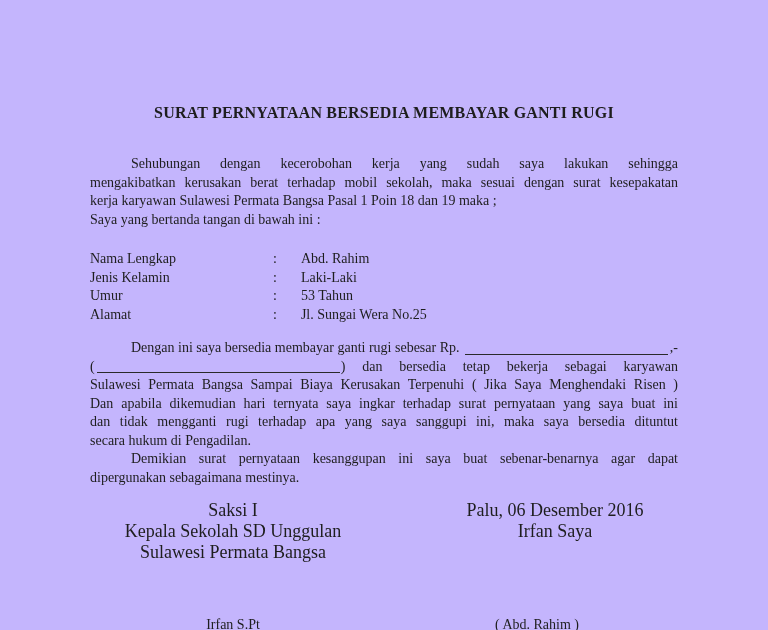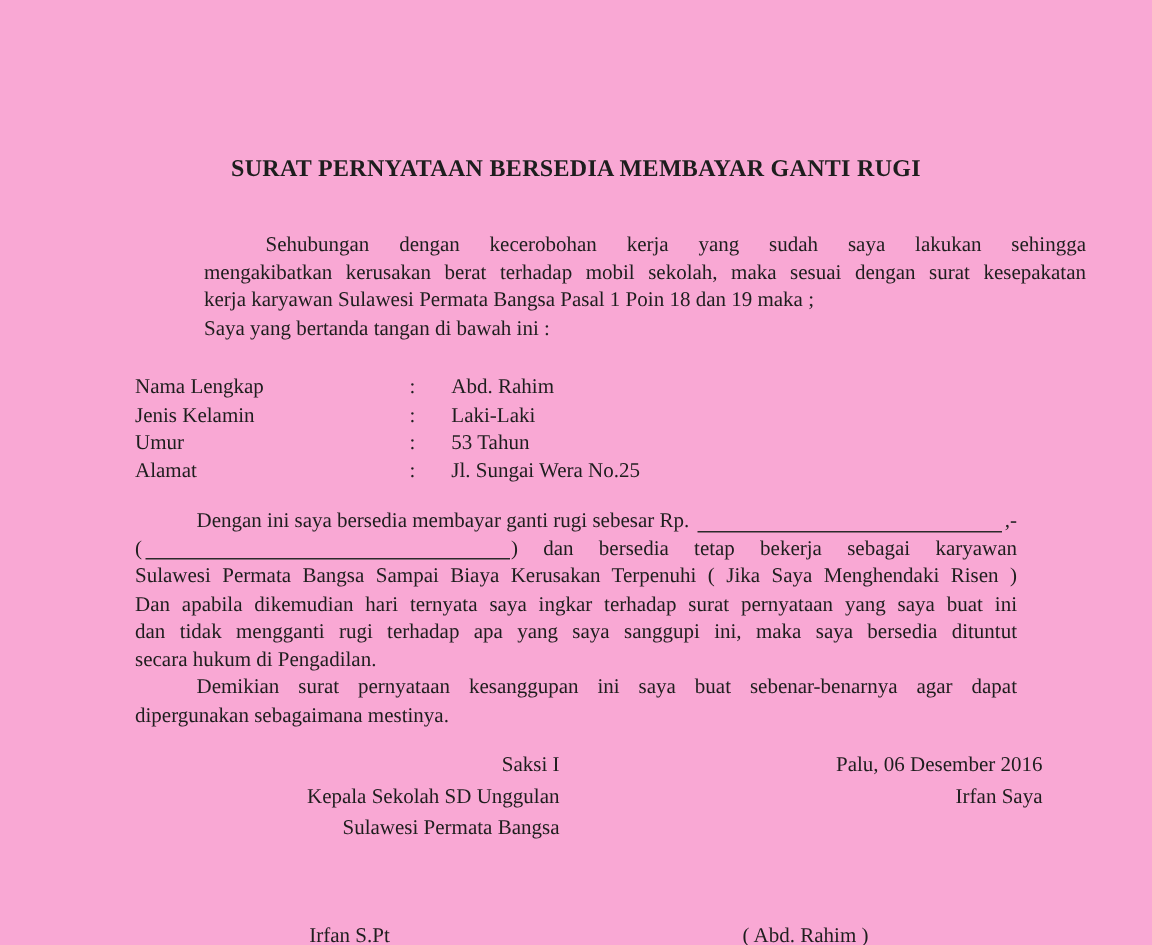--- a/index.html
+++ b/index.html
@@ -5,33 +5,33 @@
   * { margin: 0; padding: 0; box-sizing: border-box; }
   html, body { background: #ffffff; }
   body {
     width: 768px; height: 630px;
     font-family: "Liberation Serif", "DejaVu Serif", serif;
     color: #1e1e1e;
   }
   .page {
     position: relative;
     width: 768px; height: 630px;
-    background: #f9a8d4;
+    background: #c4b5fd;
     overflow: hidden;
   }
   .doc-title {
     position: absolute;
     top: 104px; left: 90px; width: 588px;
     text-align: center;
     font-weight: bold;
     font-size: 16px;
     letter-spacing: 0.2px;
   }
   .block { position: absolute; left: 90px; width: 588px; font-size: 14px; }
-  .para1 { top: 155px; margin-left: 46px; }
+  .para1 { top: 155px; }
   .fields { top: 250px; }
   .para23 { top: 339px; }
   .line { line-height: 18.5px; white-space: normal; }
   .j { text-align: justify; text-align-last: justify; text-justify: inter-word; }
   .indent { text-indent: 41px; }
   .field-row { display: flex; line-height: 18.5px; }
   .field-label { width: 183px; flex: 0 0 183px; }
   .field-sep { flex: 0 0 auto; }
   .field-value { margin-left: 24px; }
   .bline { display: flex; line-height: 18.5px; align-items: stretch; justify-content: center; }
@@ -45,22 +45,22 @@
   .blank-fixed {
     flex: 0 0 243px;
     width: 243px;
     border-bottom: 1px solid #2a2a2a;
     margin: 0 1px 3px 2px;
   }
   .brest { flex: 1 1 auto; text-align: justify; text-align-last: justify; }
   .sig-col {
     position: absolute;
     width: 280px;
-    text-align: right;
-    font-size: 14px;
+    text-align: center;
+    font-size: 18px;
     line-height: 21px;
   }
   .sig-left  { top: 500px; left: 93px; }
   .sig-right { top: 500px; left: 415px; }
   .sig-name {
     position: absolute;
     width: 280px;
     top: 616px;
     text-align: center;
     font-size: 14px;

